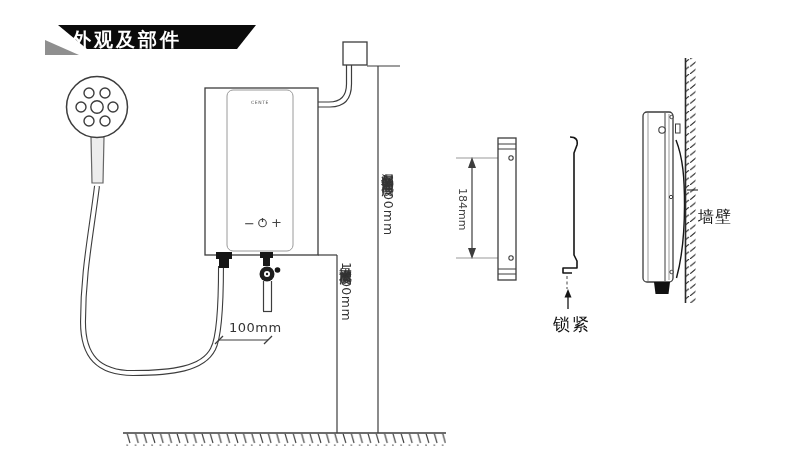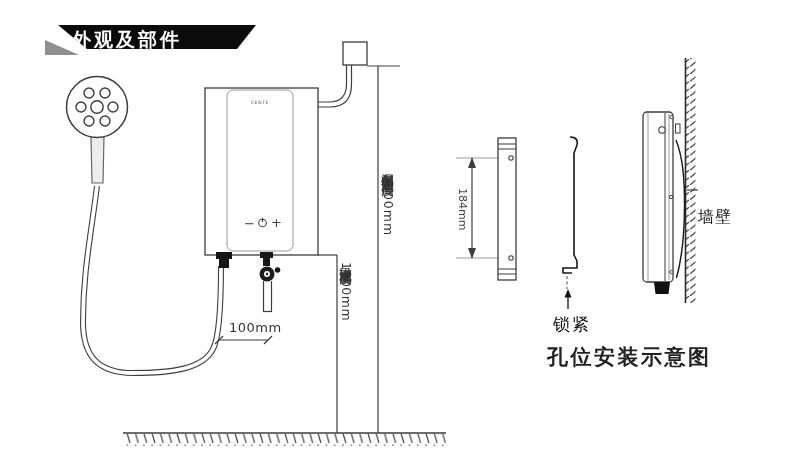--- a/index.html
+++ b/index.html
@@ -178,15 +178,14 @@
   </svg>
   <span class="ctrl ctrl-plus">+</span>
 
   <div class="vtext lbl-2000">漏电保护开关离地面高度2000mm</div>
   <div class="vtext lbl-1500">进水口离地面高度1500mm</div>
   <div class="lbl-100">100mm</div>
 
   <div class="vtext lbl-184">184mm</div>
   <div class="lbl-lock">锁紧</div>
   <div class="lbl-wall">墙壁</div>
-  <div class="caption">孔位安装示意图</div>
 
 </div>
 
 </body></html>

